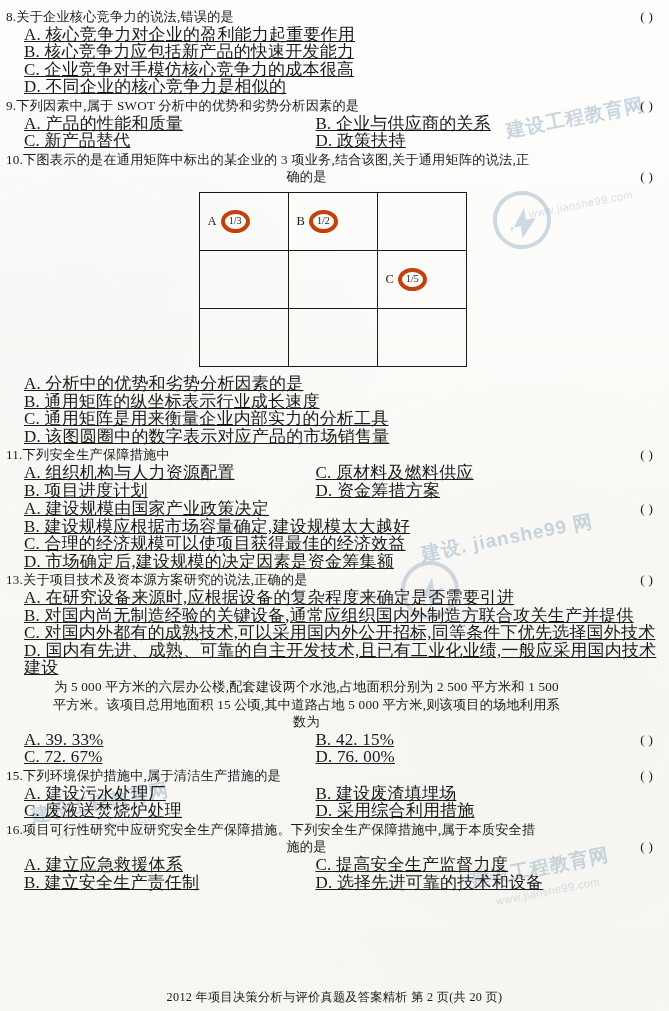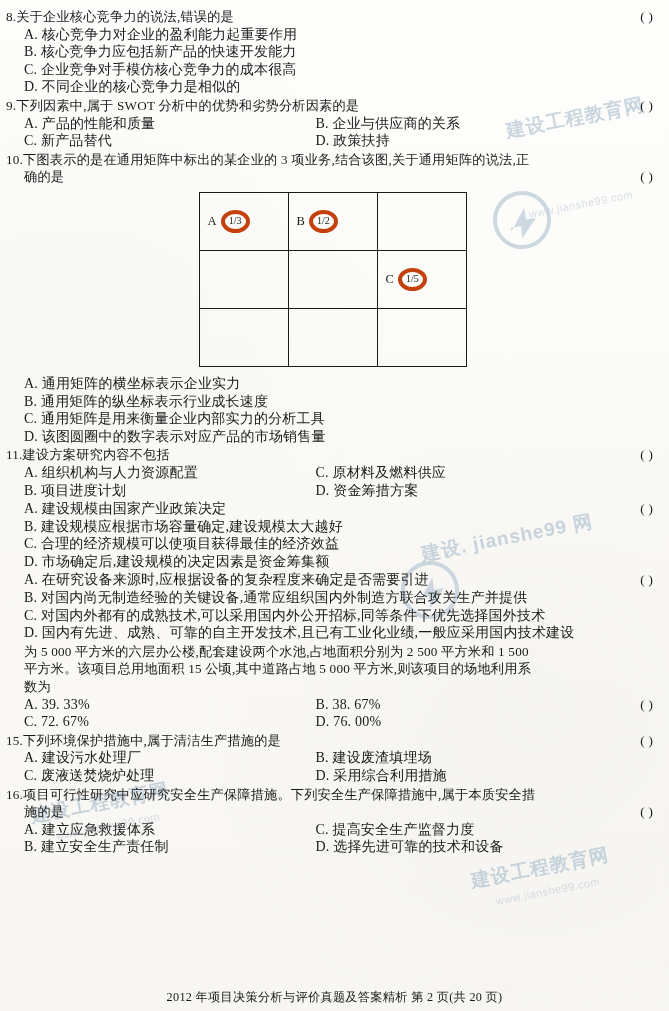--- a/index.html
+++ b/index.html
@@ -31,39 +31,41 @@
     position: relative;
     margin-bottom: 1px;
   }
   .stem {
     font-size: 13.2px;
     line-height: 17.6px;
     letter-spacing: 0.2px;
     padding-right: 70px;
   }
   .opts {
-    font-size: 14px;
+    font-size: 17px;
     line-height: 17.6px;
     letter-spacing: 0.2px;
+    text-decoration: underline;
   }
   .opts-grid {
     display: flex;
     flex-wrap: wrap;
     padding-right: 70px;
   }
   .opts-grid .o {
     width: 50%;
     box-sizing: border-box;
     padding-left: 18px;
   }
   .opts-stack .o {
     padding-left: 18px;
   }
   .cont {
     padding-left: 18px;
+    text-align: center;
   }
   .brackets {
     position: absolute;
     right: 6px;
     font-size: 13.2px;
     line-height: 17.6px;
     letter-spacing: 0.2px;
     white-space: nowrap;
     color: #1a1a1a;
   }
@@ -240,66 +242,67 @@
           <tr>
             <td></td>
             <td></td>
             <td></td>
           </tr>
         </tbody>
           </table>
       </div>
 
       <div class="opts opts-stack">
-        <div class="o">A. 通用矩阵的横坐标表示企业实力</div>
+        <div class="o">A. 分析中的优势和劣势分析因素的是</div>
         <div class="o">B. 通用矩阵的纵坐标表示行业成长速度</div>
         <div class="o">C. 通用矩阵是用来衡量企业内部实力的分析工具</div>
         <div class="o">D. 该图圆圈中的数字表示对应产品的市场销售量</div>
       </div>
     </div>
 
     <div class="q">
-      <div class="stem"><span>11.</span><span>建设方案研究内容不包括</span></div>
+      <div class="stem"><span>11.</span><span>下列安全生产保障措施中</span></div>
       <div class="brackets" style="top:0px;">(        )</div>
       <div class="opts opts-grid">
         <div class="o">A. 组织机构与人力资源配置</div>
         <div class="o">C. 原材料及燃料供应</div>
         <div class="o">B. 项目进度计划</div>
         <div class="o">D. 资金筹措方案</div>
       </div>
     </div>
 
     <div class="q">
       <div class="brackets" style="top:0px;">(        )</div>
       <div class="opts opts-stack">
         <div class="o">A. 建设规模由国家产业政策决定</div>
         <div class="o">B. 建设规模应根据市场容量确定,建设规模太大越好</div>
         <div class="o">C. 合理的经济规模可以使项目获得最佳的经济效益</div>
         <div class="o">D. 市场确定后,建设规模的决定因素是资金筹集额</div>
       </div>
     </div>
 
     <div class="q">
+      <div class="stem"><span>13.</span><span>关于项目技术及资本源方案研究的说法,正确的是</span></div>
       <div class="brackets" style="top:0px;">(        )</div>
       <div class="opts opts-stack">
         <div class="o">A. 在研究设备来源时,应根据设备的复杂程度来确定是否需要引进</div>
         <div class="o">B. 对国内尚无制造经验的关键设备,通常应组织国内外制造方联合攻关生产并提供</div>
         <div class="o">C. 对国内外都有的成熟技术,可以采用国内外公开招标,同等条件下优先选择国外技术</div>
         <div class="o">D. 国内有先进、成熟、可靠的自主开发技术,且已有工业化业绩,一般应采用国内技术建设</div>
       </div>
     </div>
 
     <div class="q">
       <div class="stem cont">为 5 000 平方米的六层办公楼,配套建设两个水池,占地面积分别为 2 500 平方米和 1 500</div>
       <div class="stem cont">平方米。该项目总用地面积 15 公顷,其中道路占地 5 000 平方米,则该项目的场地利用系</div>
       <div class="stem cont">数为</div>
       <div class="brackets" style="top:52.8px;">(        )</div>
       <div class="opts opts-grid">
         <div class="o">A. 39. 33%</div>
-        <div class="o">B. 38. 67%</div>
+        <div class="o">B. 42. 15%</div>
         <div class="o">C. 72. 67%</div>
         <div class="o">D. 76. 00%</div>
       </div>
     </div>
 
     <div class="q">
       <div class="stem"><span>15.</span><span>下列环境保护措施中,属于清洁生产措施的是</span></div>
       <div class="brackets" style="top:0px;">(        )</div>
       <div class="opts opts-grid">
         <div class="o">A. 建设污水处理厂</div>

